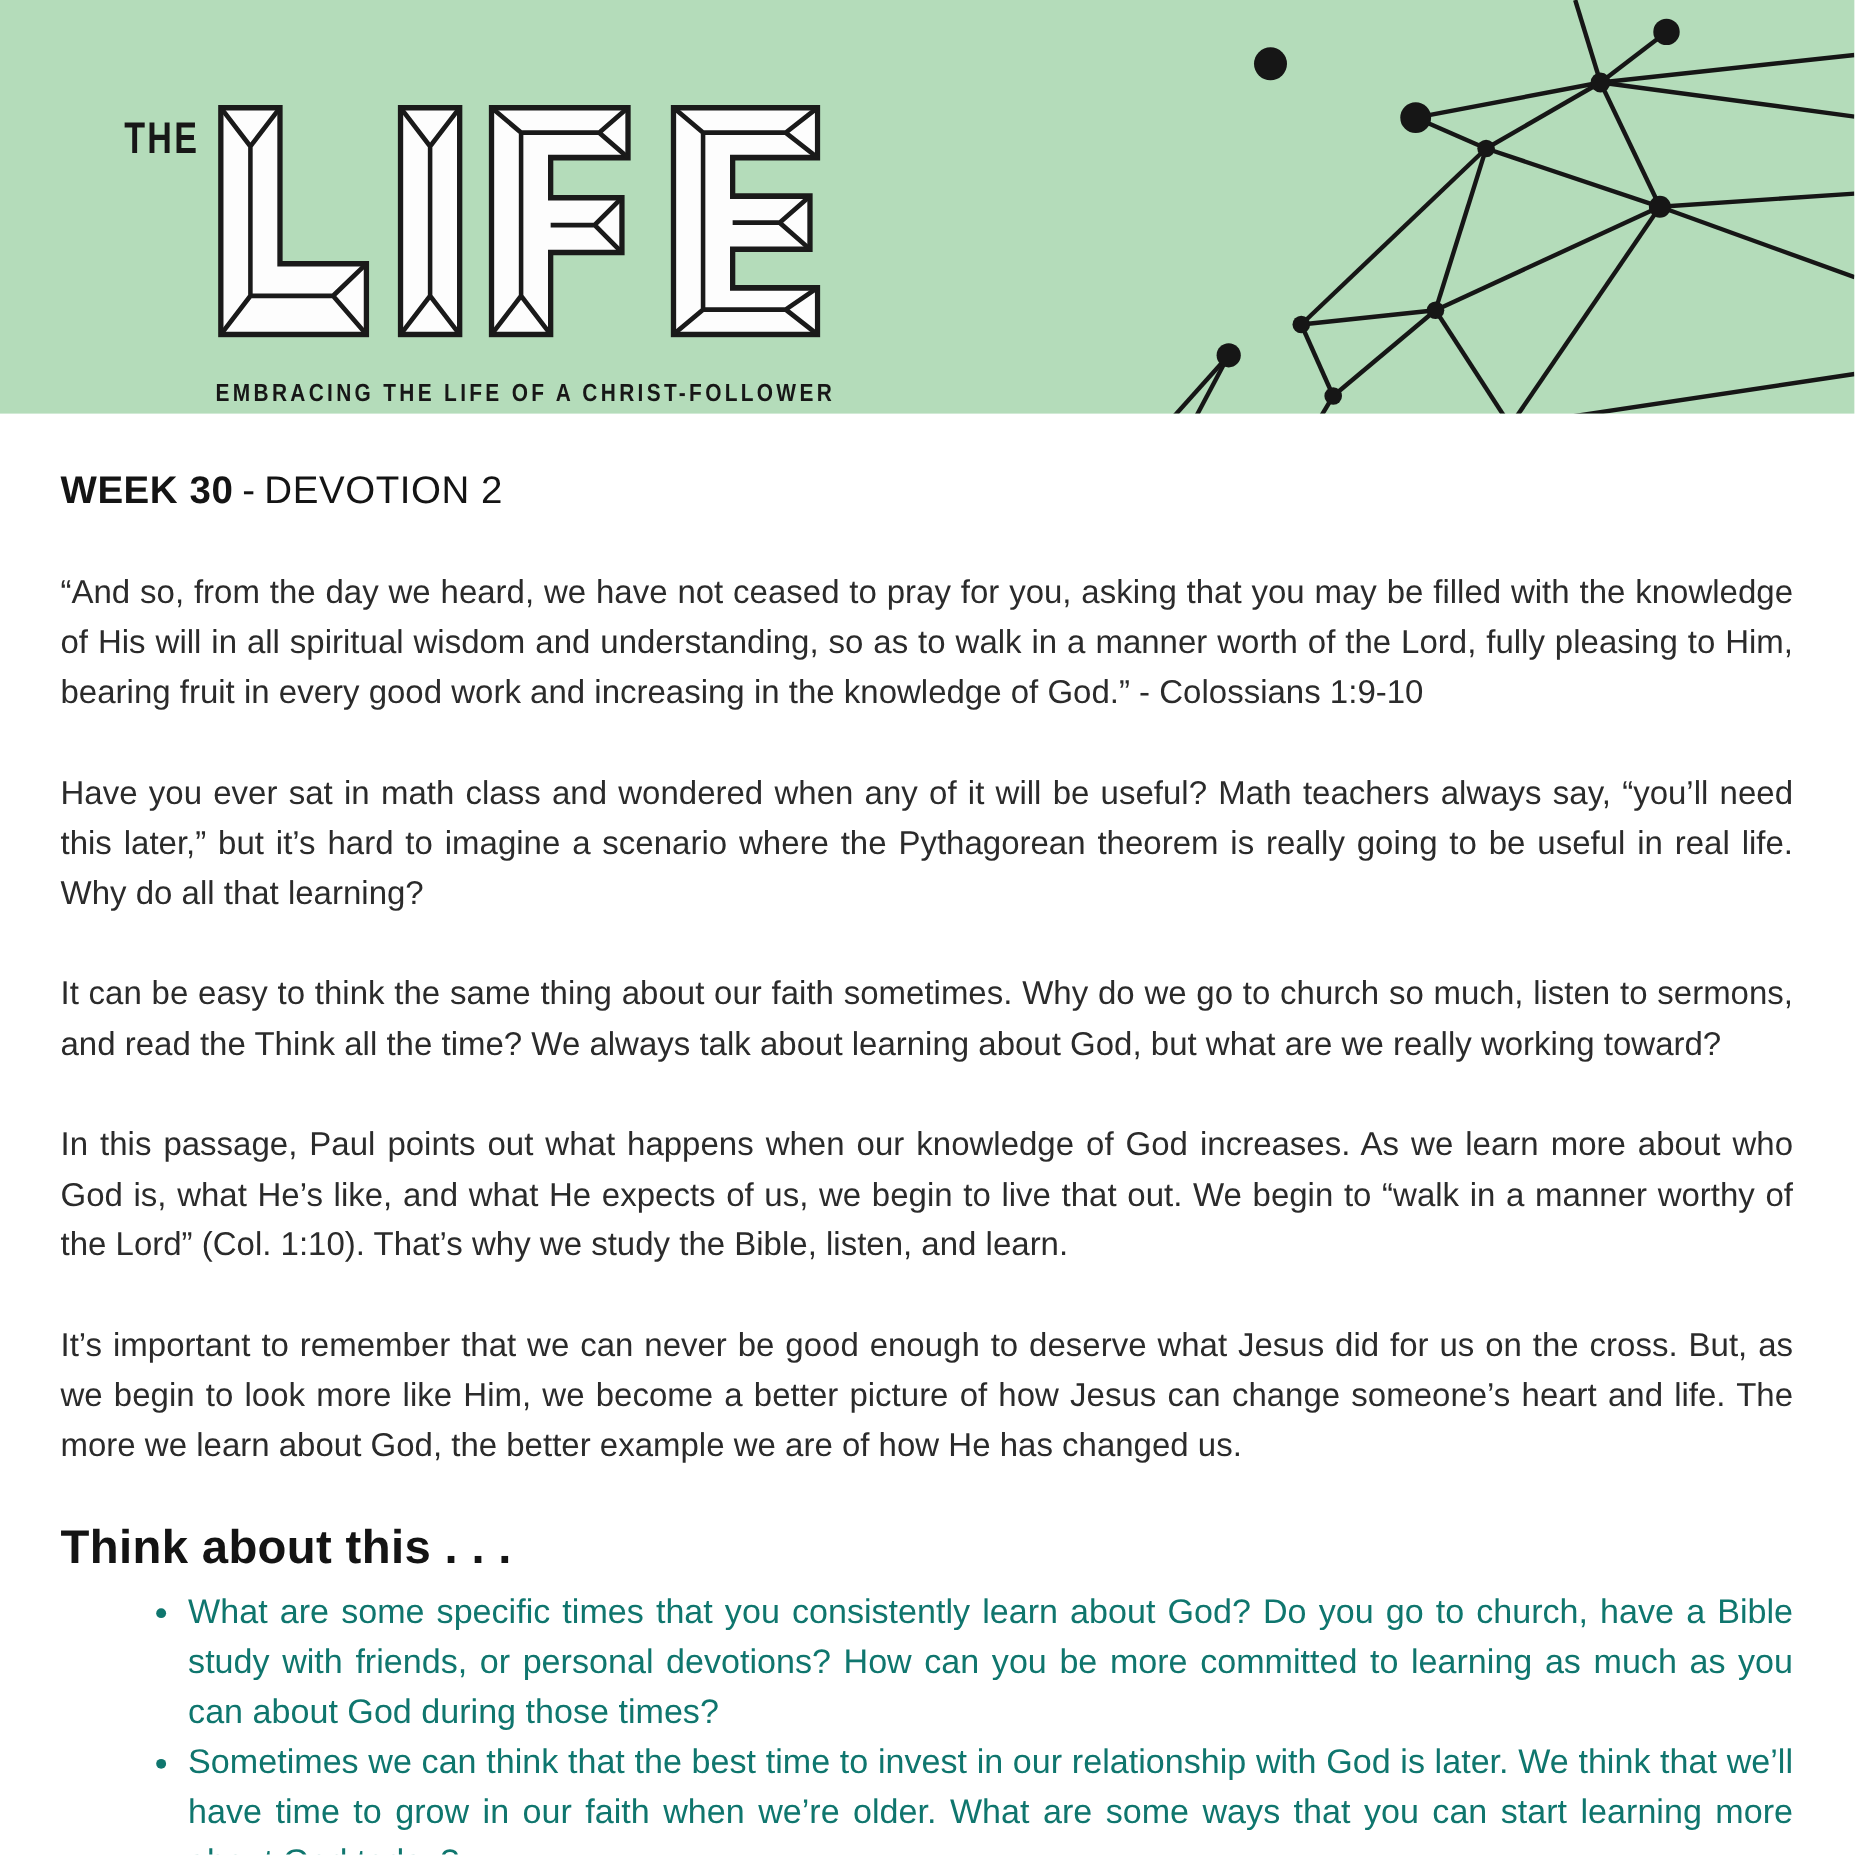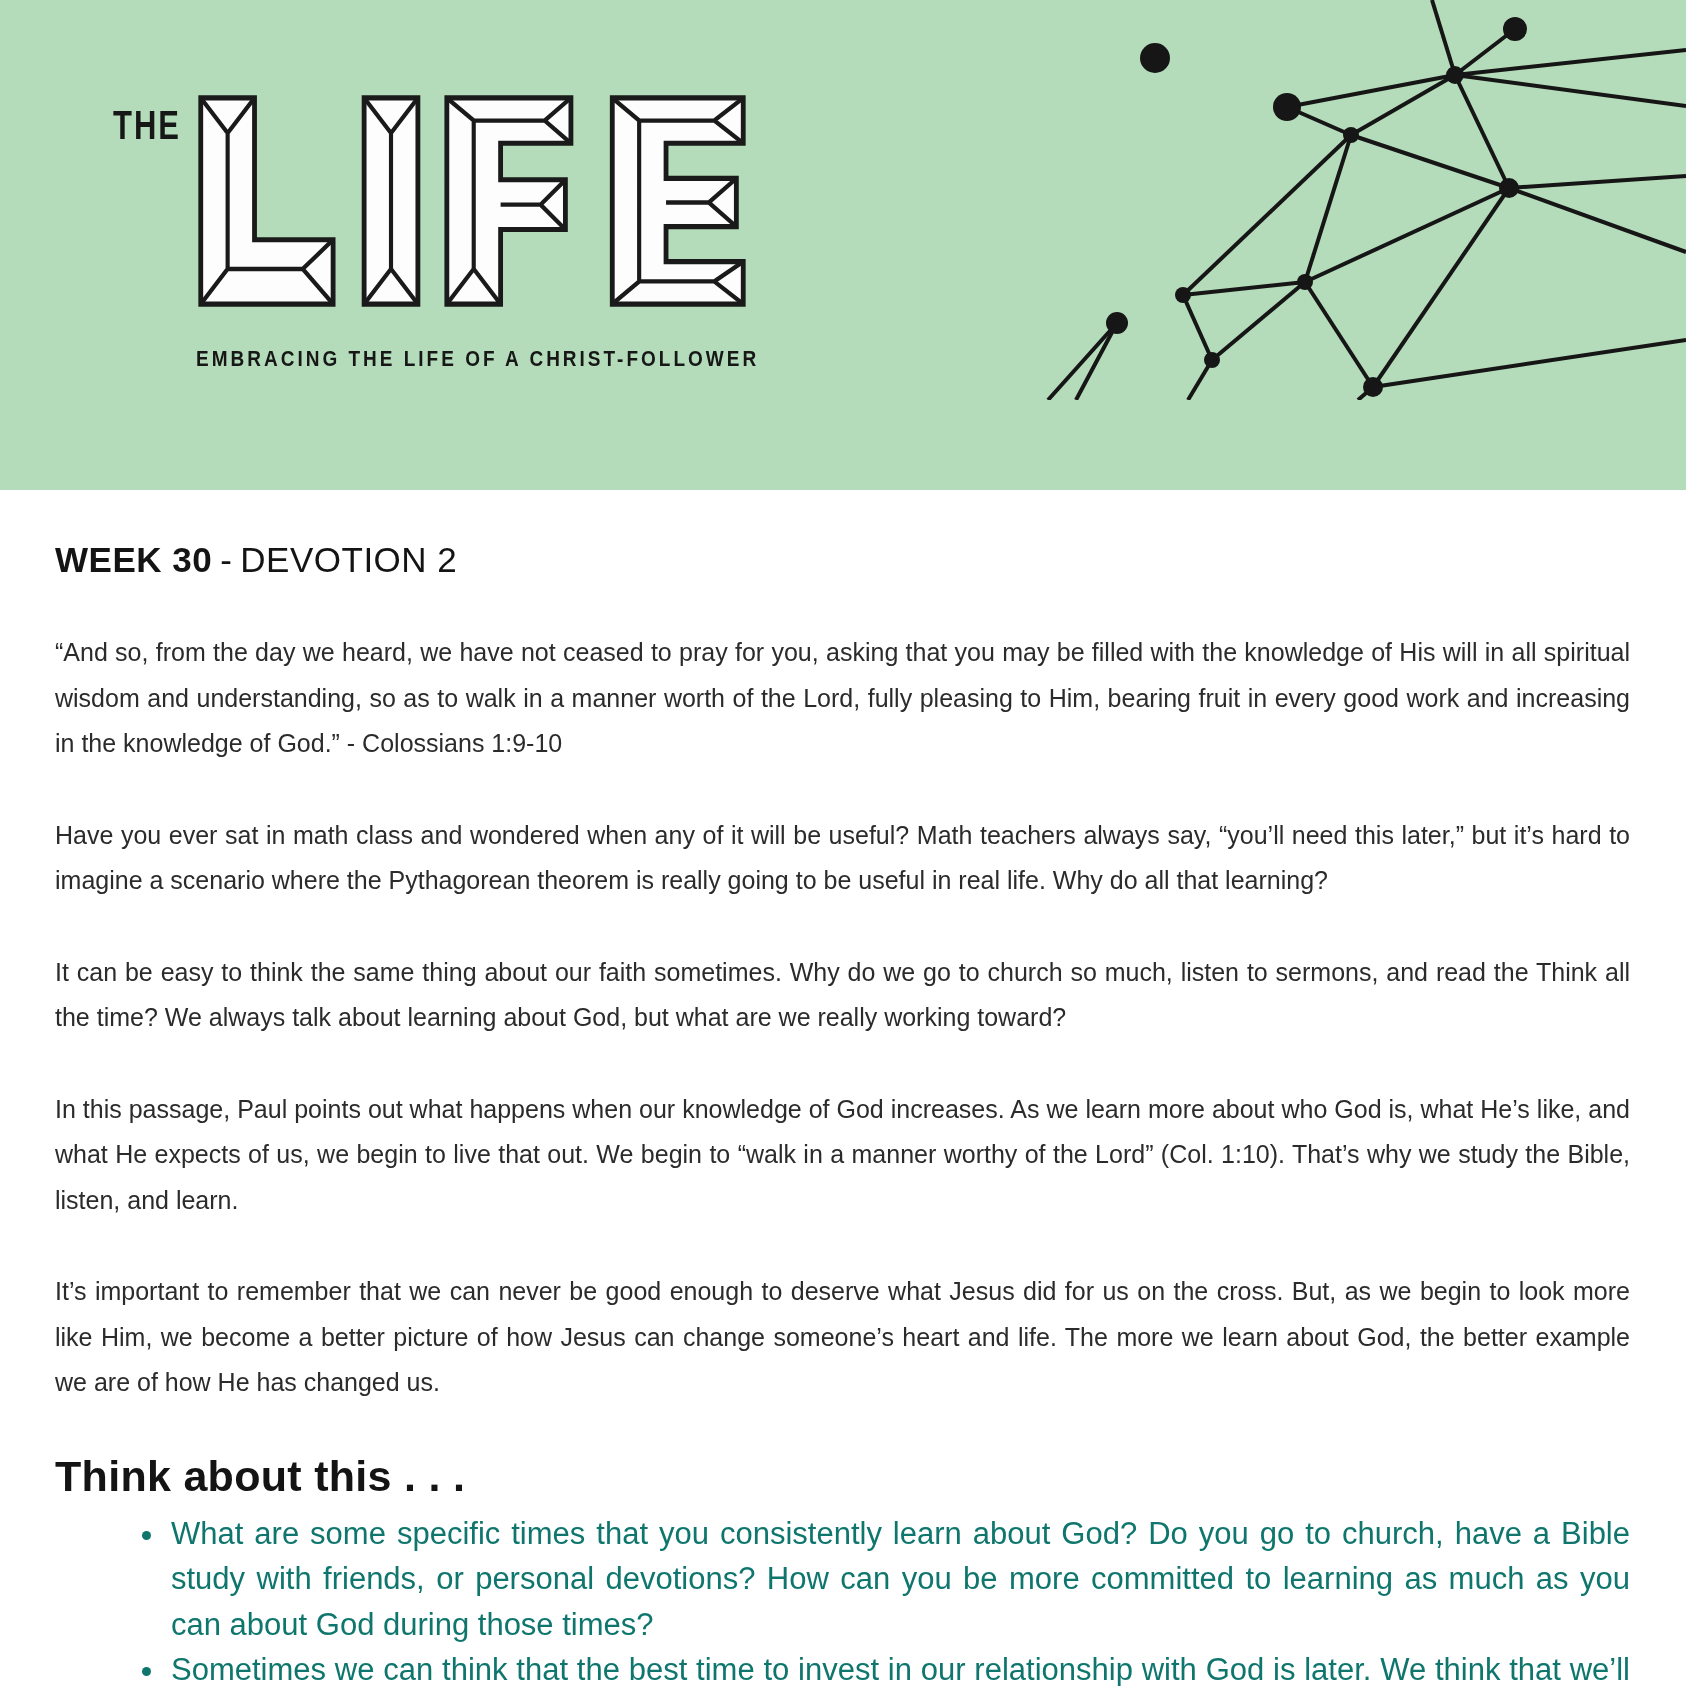--- a/index.html
+++ b/index.html
@@ -7,21 +7,21 @@
     width:1686px; height:1686px;
     background:#ffffff;
     font-family:"Liberation Sans", sans-serif;
     color:#2b2b2b;
     position:relative;
     overflow:hidden;
   }
   
   .banner {
     position:relative;
-    width:1686px; height:490px;
+    width:1686px; height:376px;
     background:#b4dcba;
     overflow:hidden;
   }
   .logo-the {
     position:absolute; left:113px; top:103px;
     font-size:31px; font-weight:bold; letter-spacing:2px;
     color:#171717;
     transform:scaleY(1.3); transform-origin:top left;
   }
   .life-svg {
@@ -43,21 +43,21 @@
   
   .content { padding:50px 56px 0 55px; }
   h1.page-title {
     margin:0 0 50px 0;
     font-size:35px; font-weight:normal; color:#141414;
     letter-spacing:0.5px;
   }
   h1.page-title .week { font-weight:bold; }
   h1.page-title .sep  { margin:0 8px; }
   p.body {
-    font-size:25px; line-height:45.5px;
+    font-size:30px; line-height:45.5px;
     margin:0 0 46px 0;
     text-align:justify;
     color:#2b2b2b;
   }
   h2.think-heading {
     margin:4px 0 10px 0;
     font-size:43px; font-weight:bold; color:#141414;
     letter-spacing:0.3px;
   }
   ul.think-list { margin:0; padding-left:112px; }

